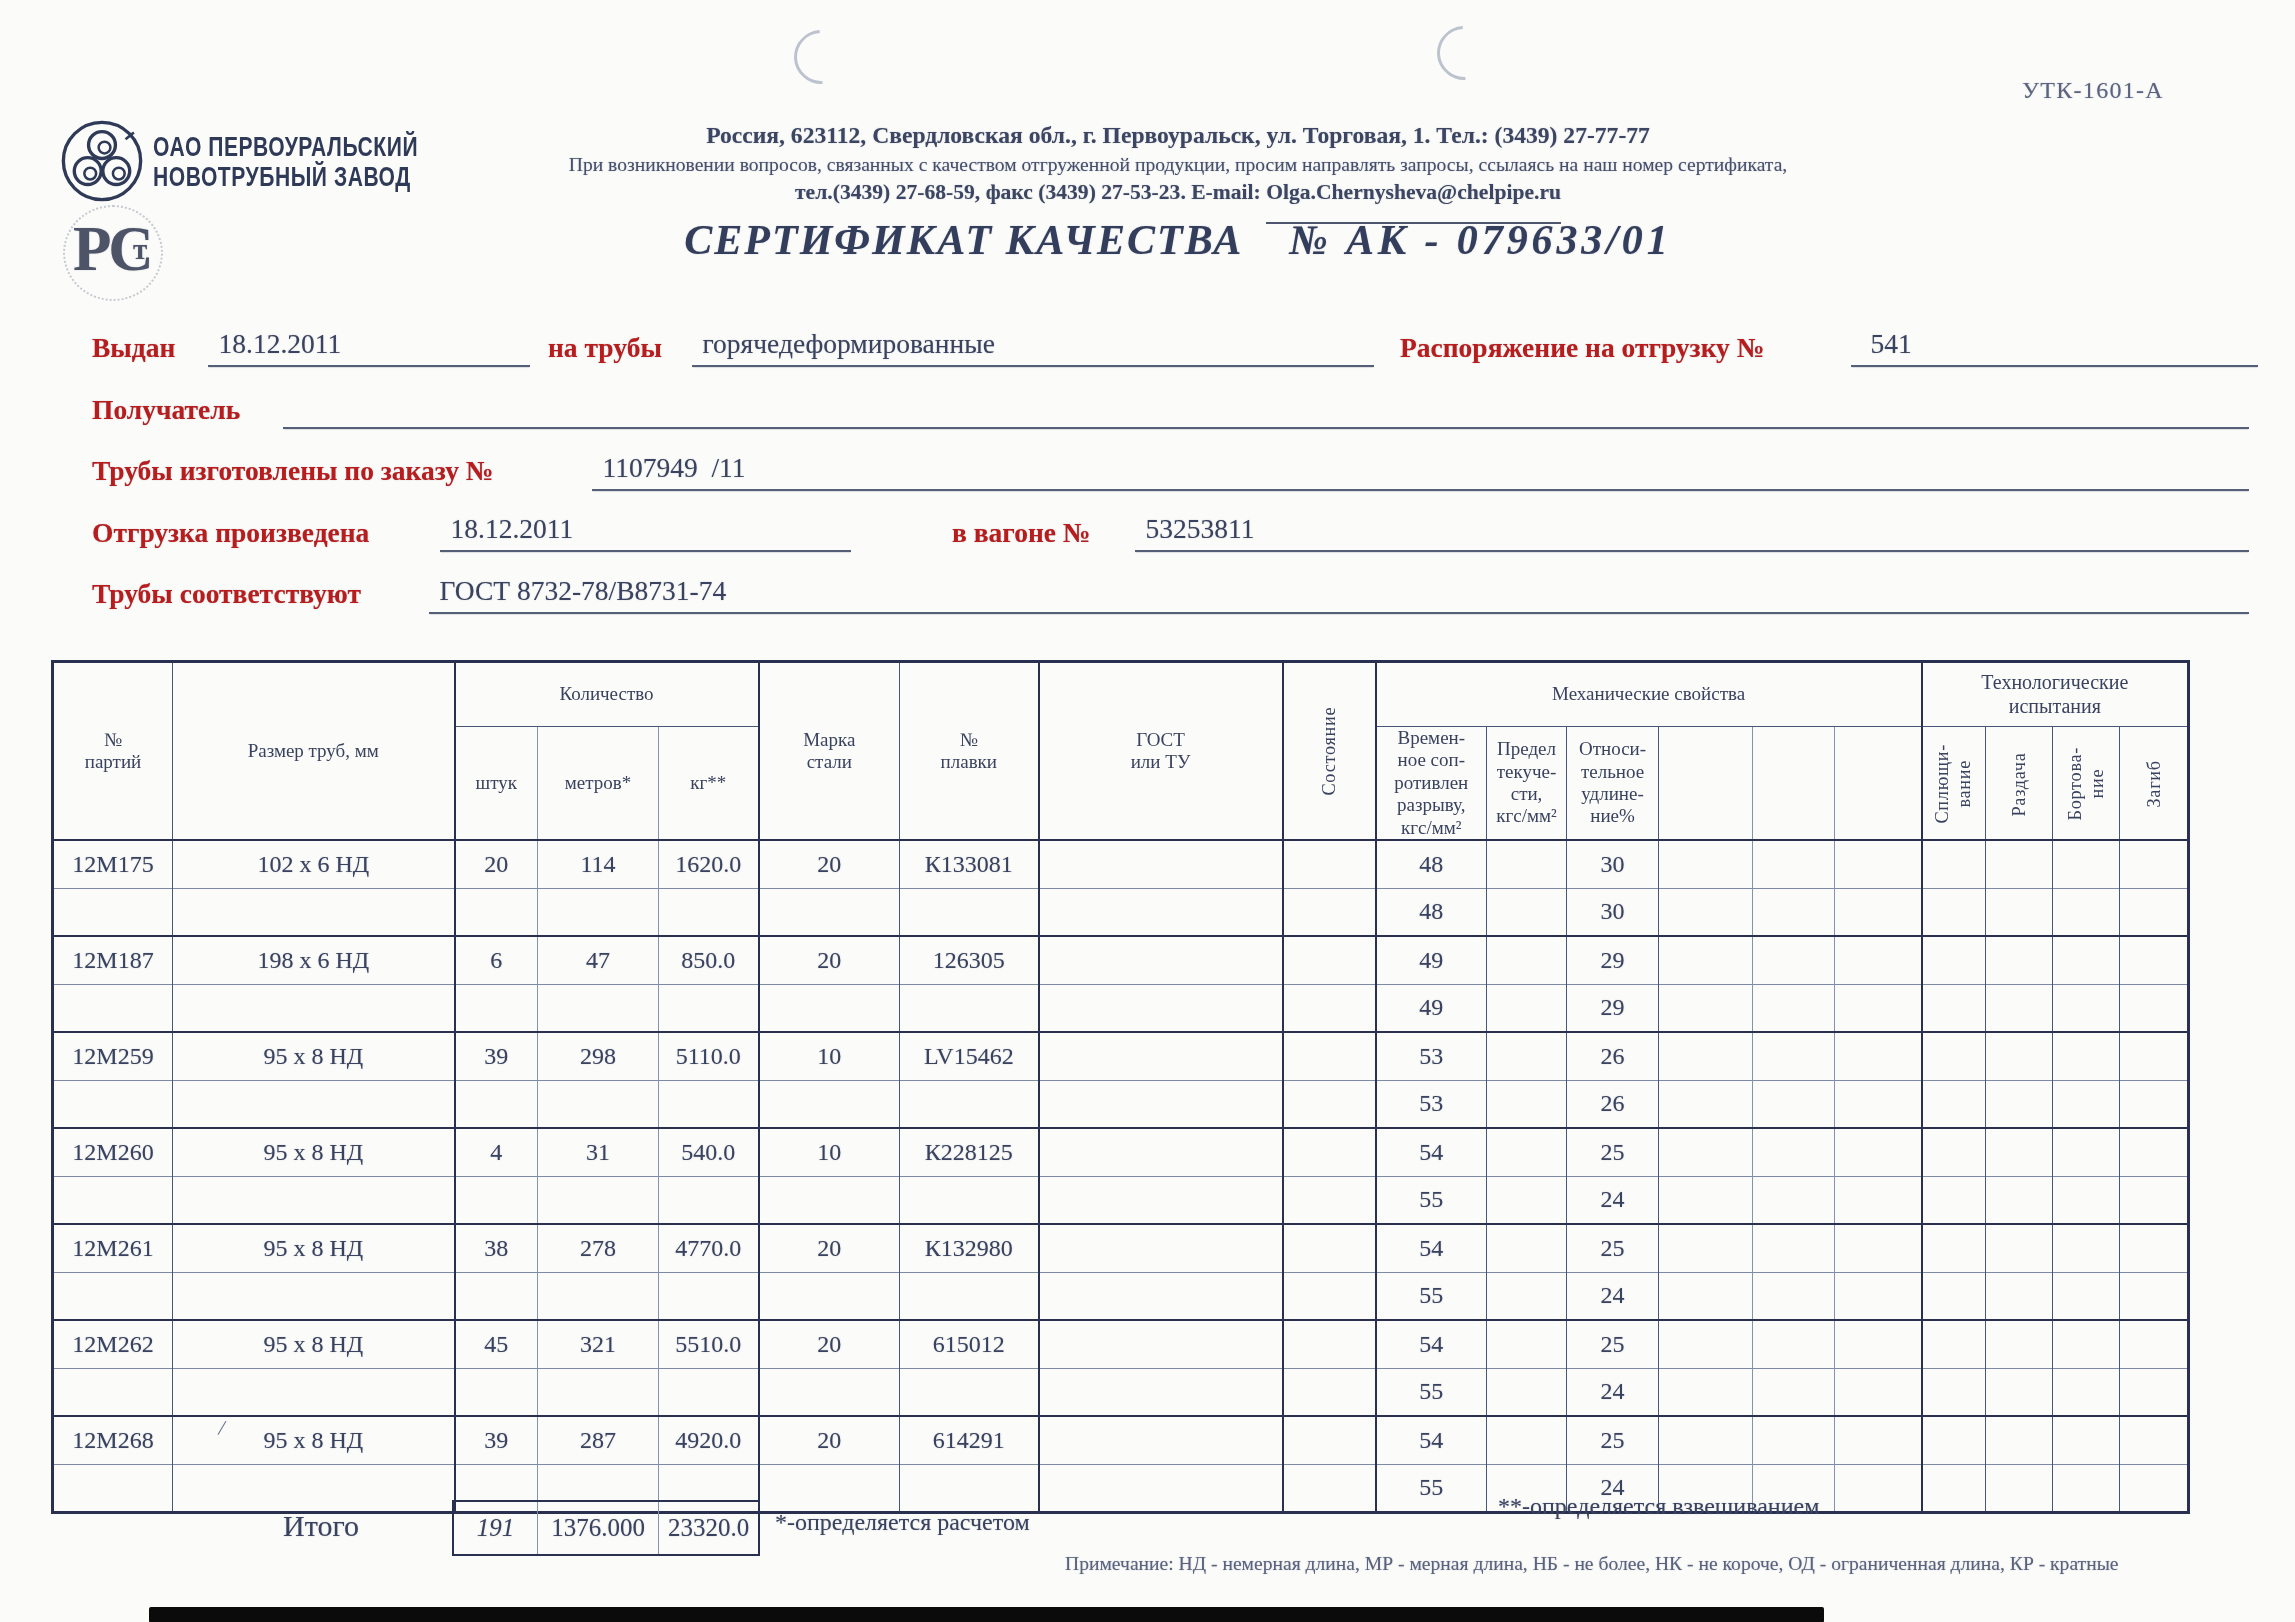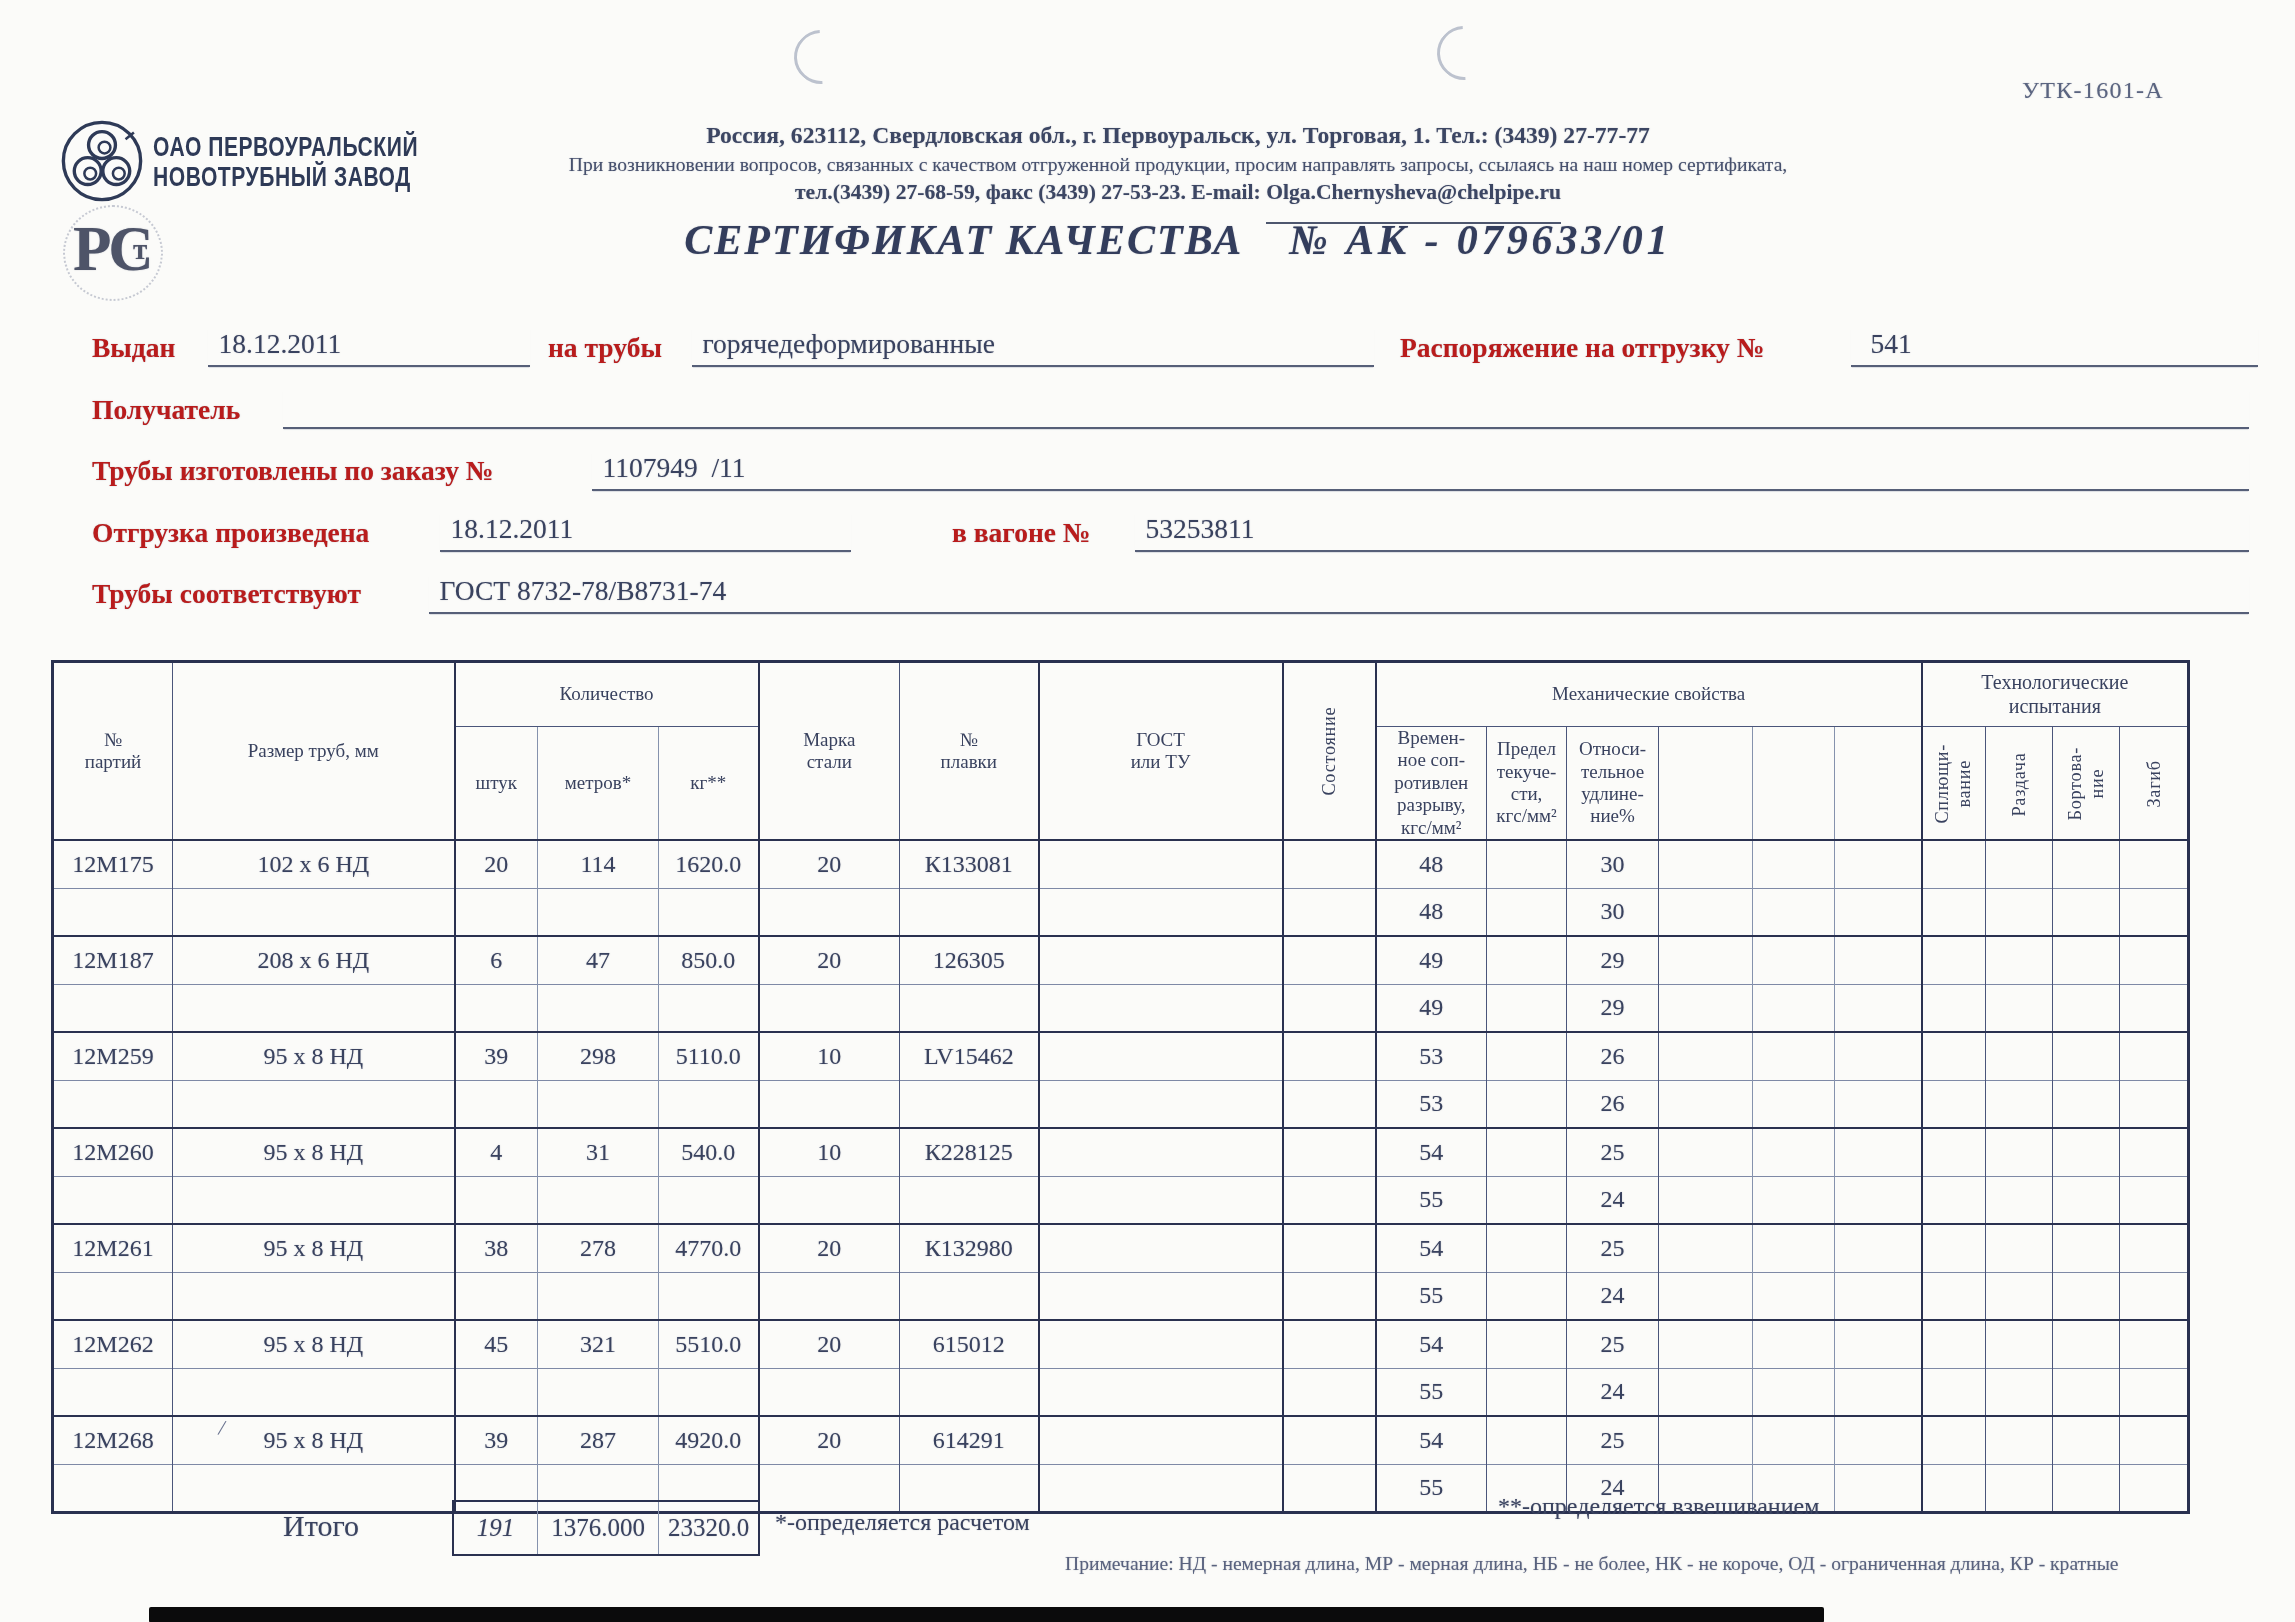--- a/index.html
+++ b/index.html
@@ -279,21 +279,21 @@
         <td class="v2 scantext"></td>
         <td class=" scantext"></td>
         <td class=" scantext"></td>
         <td class="v3 scantext"></td>
         <td class="v2 scantext"></td>
         <td class="v2 scantext"></td>
         <td class="v2 scantext"></td>
       </tr>
       <tr class="r-data">
         <td class=" scantext">12М187</td>
-        <td class="v2 scantext">208 х 6 НД</td>
+        <td class="v2 scantext">198 х 6 НД</td>
         <td class="v3 scantext">6</td>
         <td class=" scantext">47</td>
         <td class=" scantext">850.0</td>
         <td class="v3 scantext">20</td>
         <td class="v2 scantext">126305</td>
         <td class="v3 scantext"></td>
         <td class="v3 scantext"></td>
         <td class="v3 scantext">49</td>
         <td class="v2 scantext"></td>
         <td class="v2 scantext">29</td>

